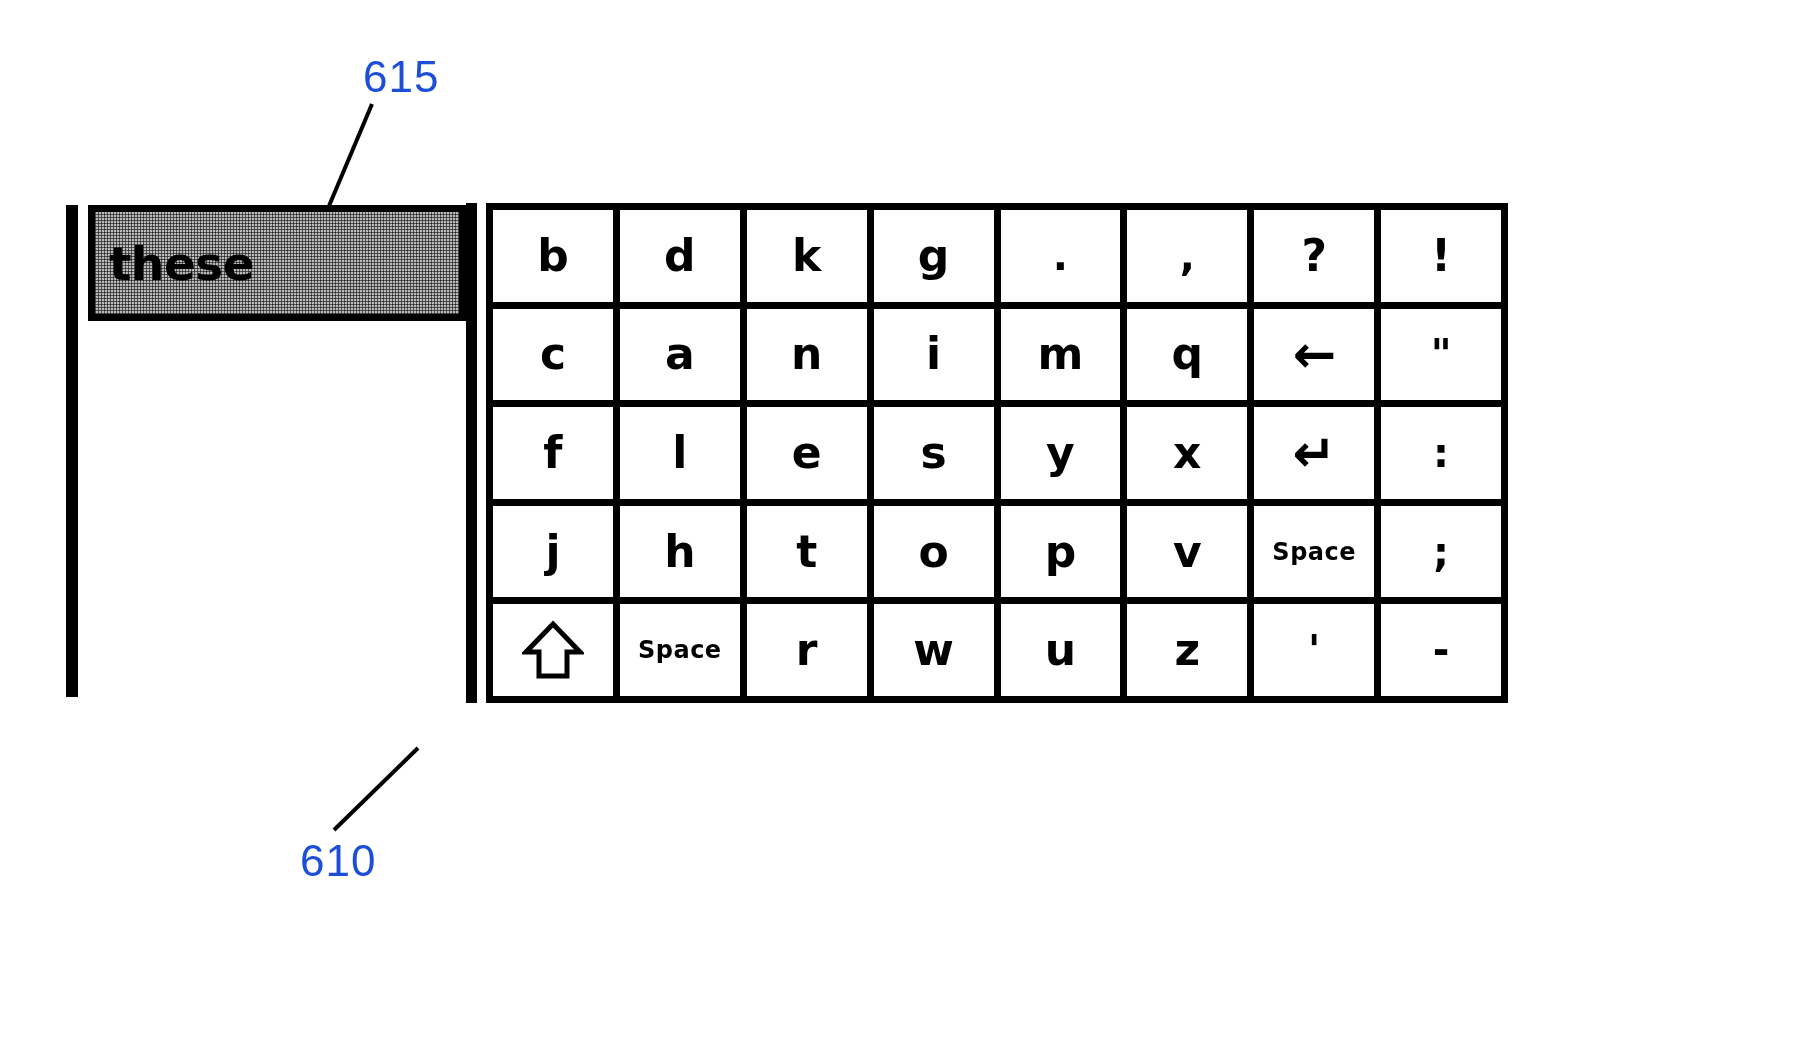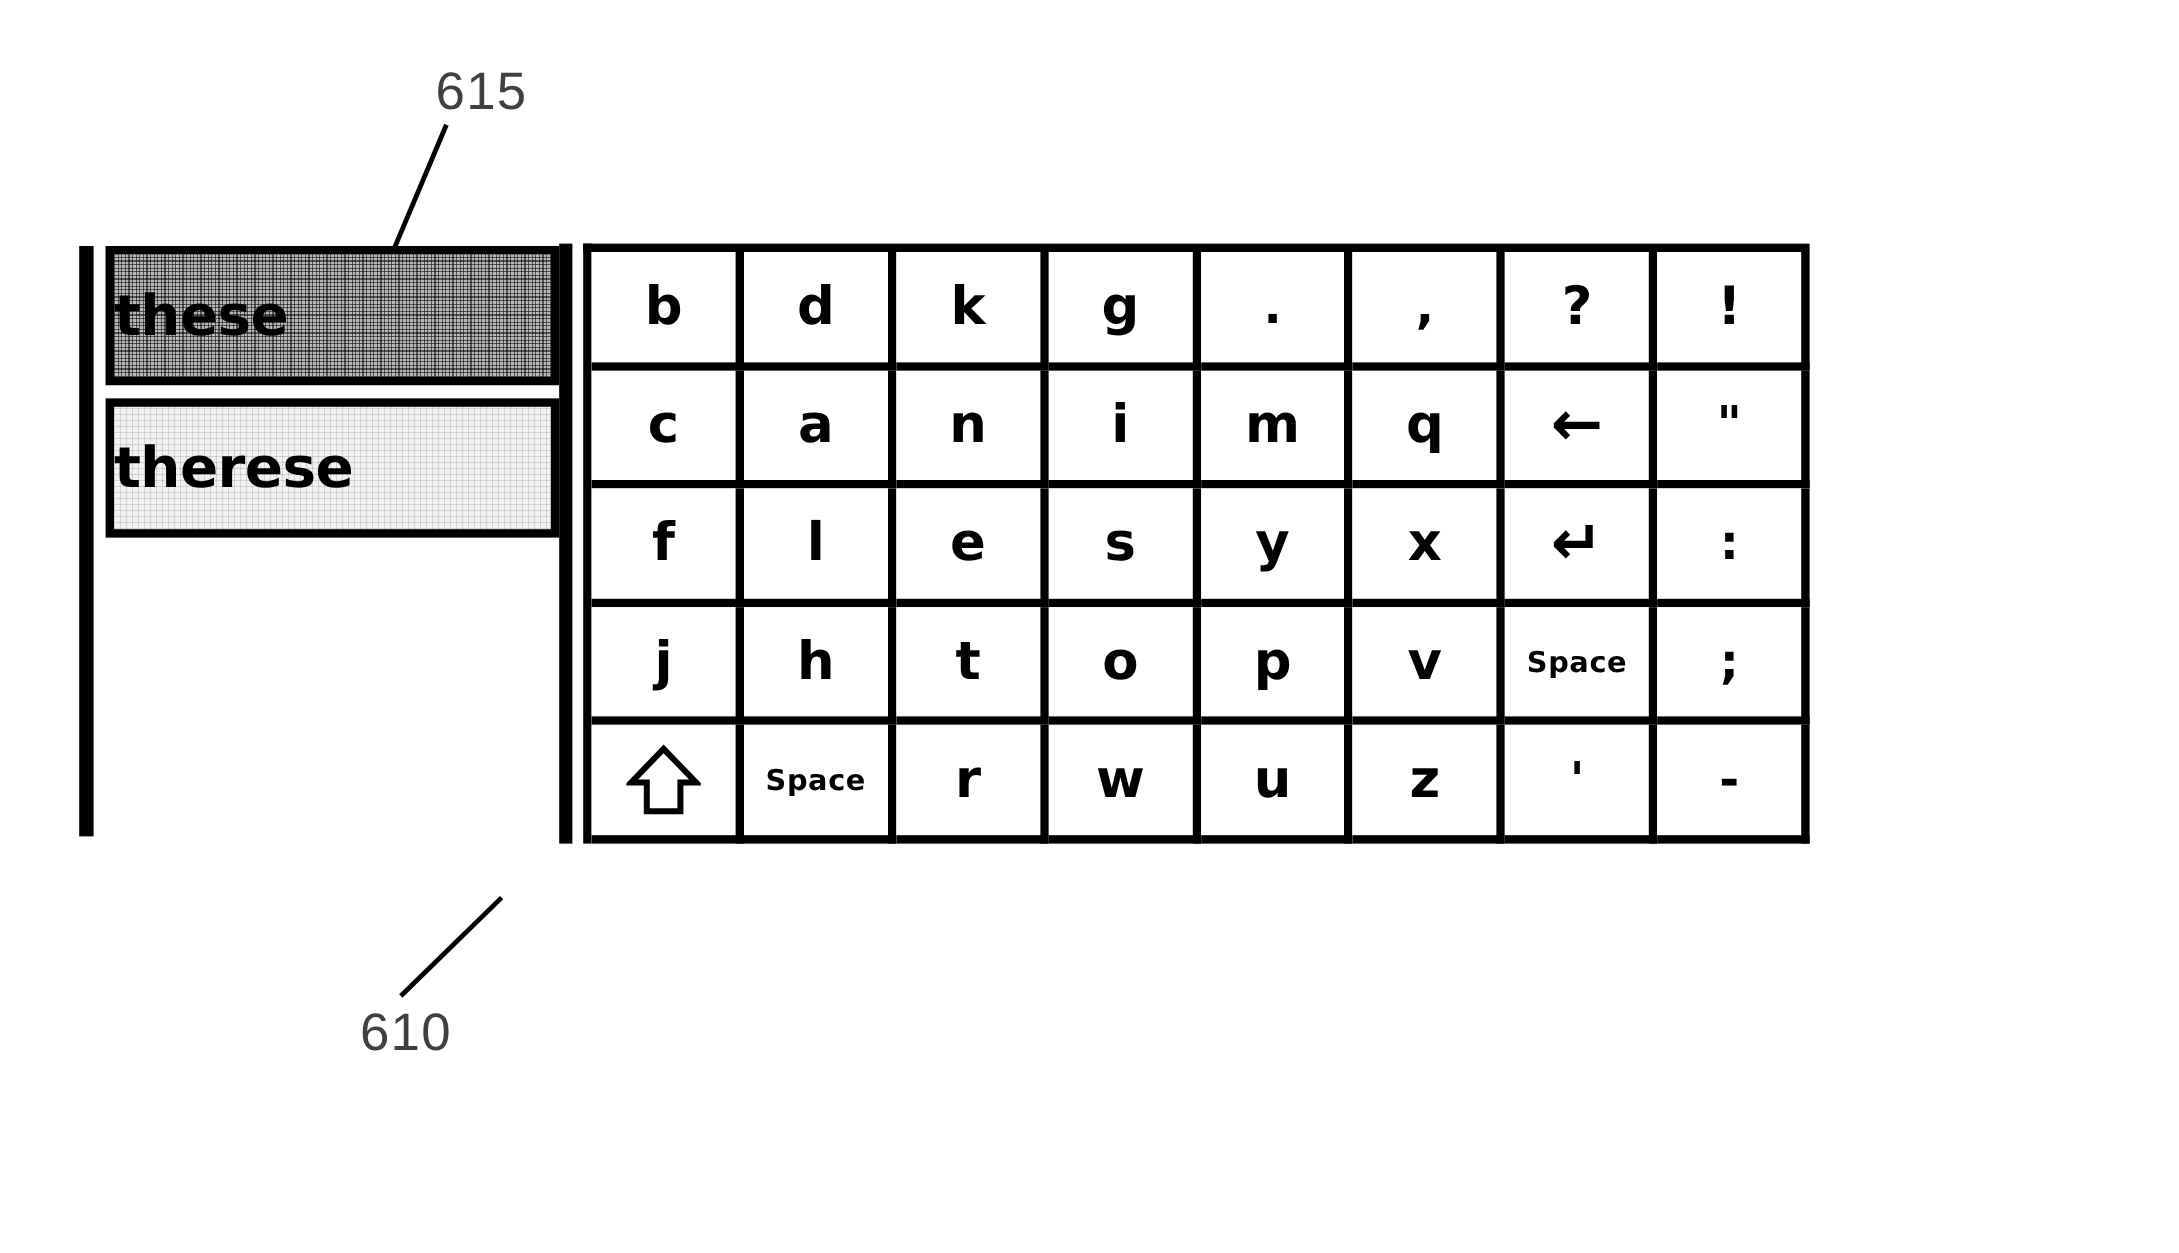--- a/index.html
+++ b/index.html
@@ -18,21 +18,21 @@
   #page-root {
     position: absolute;
     inset: 0;
   }
 
   
   .refnum {
     position: absolute;
     font-family: "Liberation Sans", sans-serif;
     font-size: 44px;
-    color: #404040;
+    color: #1d4ed8;
     letter-spacing: 1px;
     white-space: nowrap;
   }
   #ref-615 { left: 363px; top: 52px; }
   #ref-610 { left: 266px; top: 836px; margin-left: 34px; }
 
   .leader {
     position: absolute;
     overflow: visible;
     pointer-events: none;
@@ -61,20 +61,21 @@
     width: 378px;
   }
   .suggestion-item {
     box-sizing: border-box;
     width: 378px;
     height: 116px;
     border: 7px solid #000;
     margin-bottom: 11px;
     display: flex;
     align-items: center;
+    padding-left: 14px;
     background: #ffffff;
   }
   .suggestion-item.selected {
     
     background-color: #b9b9b9;
     background-image:
       repeating-linear-gradient(0deg,  rgba(0,0,0,.55) 0 1px, rgba(0,0,0,0) 1px 3px),
       repeating-linear-gradient(90deg, rgba(0,0,0,.55) 0 1px, rgba(0,0,0,0) 1px 3px);
   }
   .suggestion-item.faint {
@@ -168,23 +169,20 @@
 
   <div id="suggestion-panel">
     <div id="suggestion-rail"></div>
     <div id="suggestion-list">
 
       <div class="suggestion-item selected">
         <span class="suggestion-label">these</span>
       </div>
 
 
-      <div class="suggestion-item faint">
-        <span class="suggestion-label">therese</span>
-      </div>
 
     </div>
   </div>
 
   <div id="keyboard">
     <div id="keyboard-rail"></div>
     <div id="key-grid">
 
       <div class="key">
           <span class="key-label">b</span>

